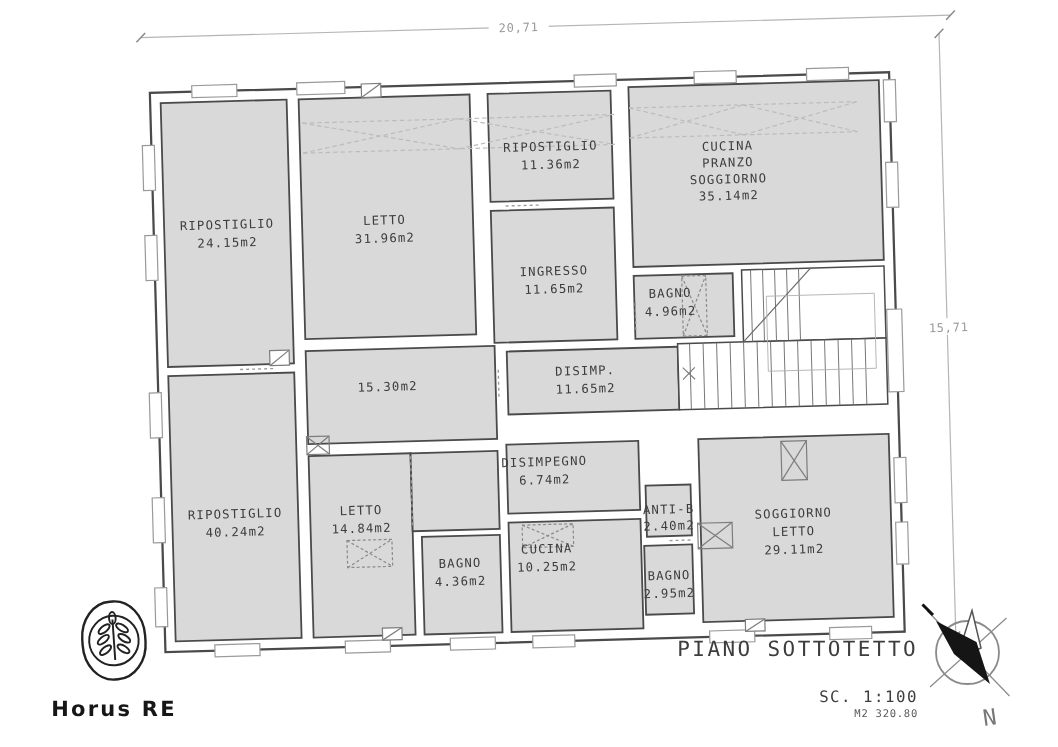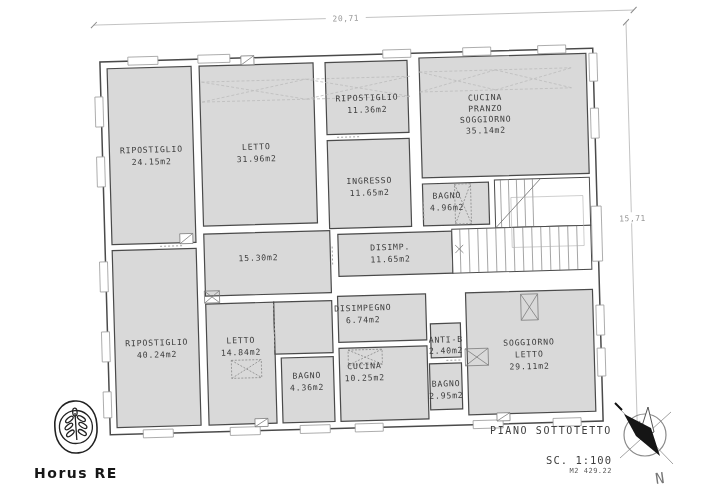--- a/index.html
+++ b/index.html
@@ -14,21 +14,21 @@
   .stair{fill:#ffffff;stroke:#4a4a4a;stroke-width:1;}
   .win{fill:#ffffff;stroke:#9a9a9a;stroke-width:0.8;}
   .hatch{stroke:#bcbcbc;stroke-width:0.8;fill:none;stroke-dasharray:3,2;}
   .xbox{stroke:#7d7d7d;stroke-width:0.8;fill:none;}
   .xboxd{stroke:#8a8a8a;stroke-width:0.8;fill:none;stroke-dasharray:2,1.5;}
   .doordash{stroke:#999;stroke-width:0.9;stroke-dasharray:2,2;fill:none;}
   .tread{stroke:#6a6a6a;stroke-width:0.6;}
   .dimline{stroke:#b5b5b5;stroke-width:0.8;}
   .dimtick{stroke:#8a8a8a;stroke-width:1;}
   .titleblock{position:absolute;top:425px;right:93px;text-align:right;color:#3d3d3d;}
-  .titleblock .t1{font-size:10px;letter-spacing:1.6px;}
+  .titleblock .t1{font-size:14px;letter-spacing:1.6px;}
   .titleblock .t2{font-size:10.5px;letter-spacing:1px;margin-top:18px;}
   .titleblock .t3{font-size:7px;letter-spacing:0.5px;color:#5a5a5a;margin-top:1px;}
   .disclaimer{position:absolute;left:0;right:0;top:461px;text-align:center;
     font-size:7px;line-height:9.5px;color:#4a4a4a;letter-spacing:0.2px;}
   .logo{position:absolute;left:15px;top:398px;width:122px;text-align:center;}
   .logo .lname{font-family:"DejaVu Sans",sans-serif;font-weight:700;font-size:14px;
     letter-spacing:1.5px;color:#161616;line-height:20px;margin-top:1px;}
   .logo .lsub{font-family:"DejaVu Sans",sans-serif;font-size:13px;letter-spacing:4px;
     color:#b3b3b3;margin-top:20px;}
   .compass{position:absolute;left:612px;top:398px;}
@@ -225,21 +225,21 @@
         <text class="rlabel"><tspan x="443" y="345">ANTI-B</tspan><tspan x="443" y="356">2.40m2</tspan></text>
         <text class="rlabel"><tspan x="442" y="389">BAGNO</tspan><tspan x="442" y="401">2.95m2</tspan></text>
         <text class="rlabel"><tspan x="526" y="350">SOGGIORNO</tspan><tspan x="526" y="362">LETTO</tspan><tspan x="526" y="374">29.11m2</tspan></text>
       </g>
     </g>
   </svg>
 
   <div class="titleblock">
     <div class="t1">PIANO SOTTOTETTO</div>
     <div class="t2">SC. 1:100</div>
-    <div class="t3">M2 429.22</div>
+    <div class="t3">M2 320.80</div>
   </div>
 
 
   <div class="logo">
     <svg width="52" height="60" viewBox="0 0 52 60">
       <g transform="rotate(-4 26 30)">
         <rect x="5" y="3" width="42" height="52" rx="20" ry="24" fill="none" stroke="#222" stroke-width="1.6"></rect>
         <circle cx="26" cy="29" r="16.5" fill="none" stroke="#222" stroke-width="1.3"></circle>
         <g stroke="#222" stroke-width="1.3" fill="none">
           <line x1="26" y1="15" x2="26" y2="42"></line>

